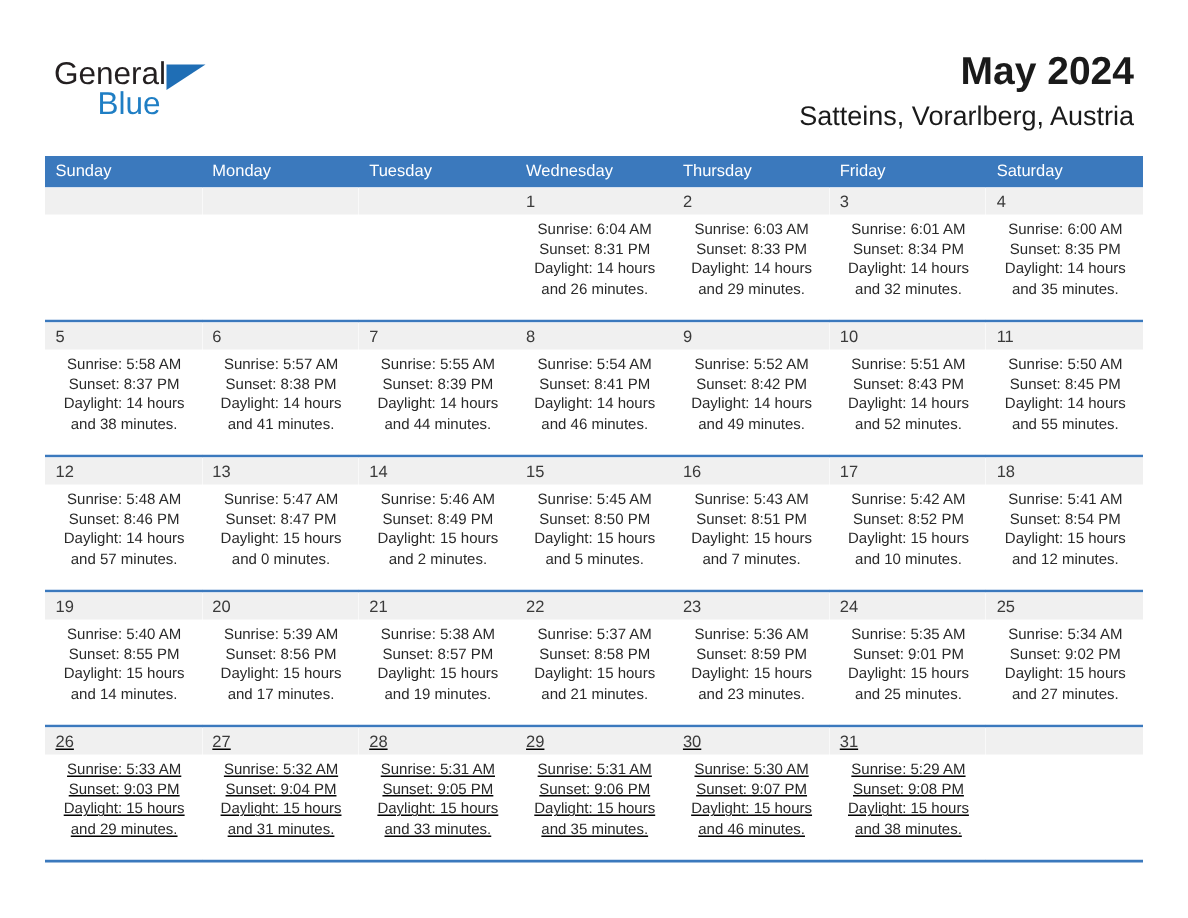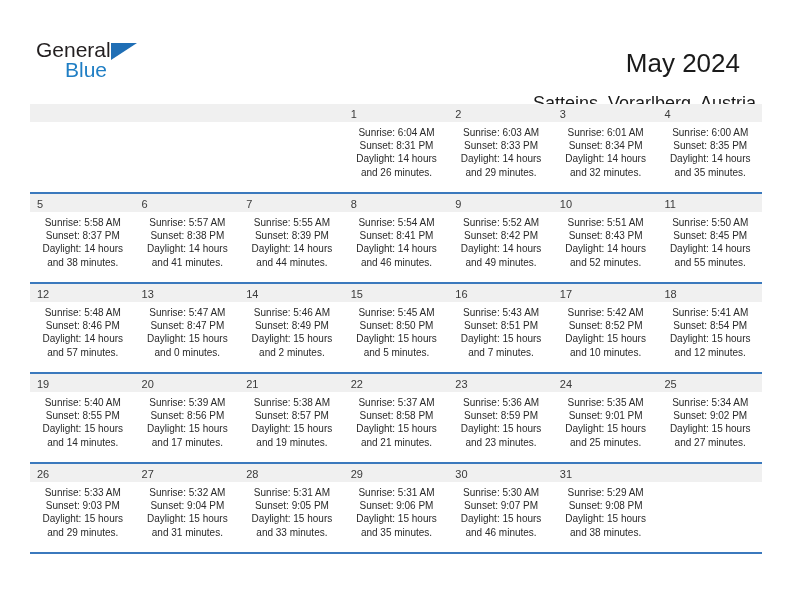--- a/index.html
+++ b/index.html
@@ -67,22 +67,22 @@
   .title-block {
     position: absolute;
     right: 36px;
     top: 32px;
     text-align: right;
   }
   .cal-title {
     font-size: 26px;
     line-height: 30px;
     color: #1a1a1a;
-    font-weight: normal;
-    margin: 16px;
+    font-weight: bold;
+    margin: 0;
   }
   .cal-subtitle {
     font-size: 18px;
     line-height: 18px;
     color: #1a1a1a;
     margin: 6px 0 0 0;
   }
 
   
   .calendar {
@@ -107,20 +107,21 @@
   }
 
   .week {
     display: grid;
     grid-template-columns: repeat(7, 1fr);
     border-bottom: 2px solid #3b79bd;
     height: 88px;
   }
   .week:last-child {
     border-bottom: 2px solid #3b79bd;
+    text-decoration: underline;
   }
 
   .cell {
     position: relative;
     background: #ffffff;
     box-sizing: border-box;
     overflow: hidden;
   }
   .cell.empty .day-head {
     background: #f0f0f0;
@@ -162,20 +163,29 @@
 
     <div class="title-block">
       <h1 class="cal-title">May 2024</h1>
       <div class="cal-subtitle">Satteins, Vorarlberg, Austria</div>
     </div>
 
   </div>
 
   <div class="calendar">
 
+    <div class="weekdays">
+      <div class="weekday">Sunday</div>
+      <div class="weekday">Monday</div>
+      <div class="weekday">Tuesday</div>
+      <div class="weekday">Wednesday</div>
+      <div class="weekday">Thursday</div>
+      <div class="weekday">Friday</div>
+      <div class="weekday">Saturday</div>
+    </div>
 
     <div class="week">
       <div class="cell empty">
         <div class="day-head"><span class="day-num"></span></div>
         <div class="day-body">
           <div class="day-line"></div>
           <div class="day-line"></div>
           <div class="day-line"></div>
           <div class="day-line"></div>
         </div>

